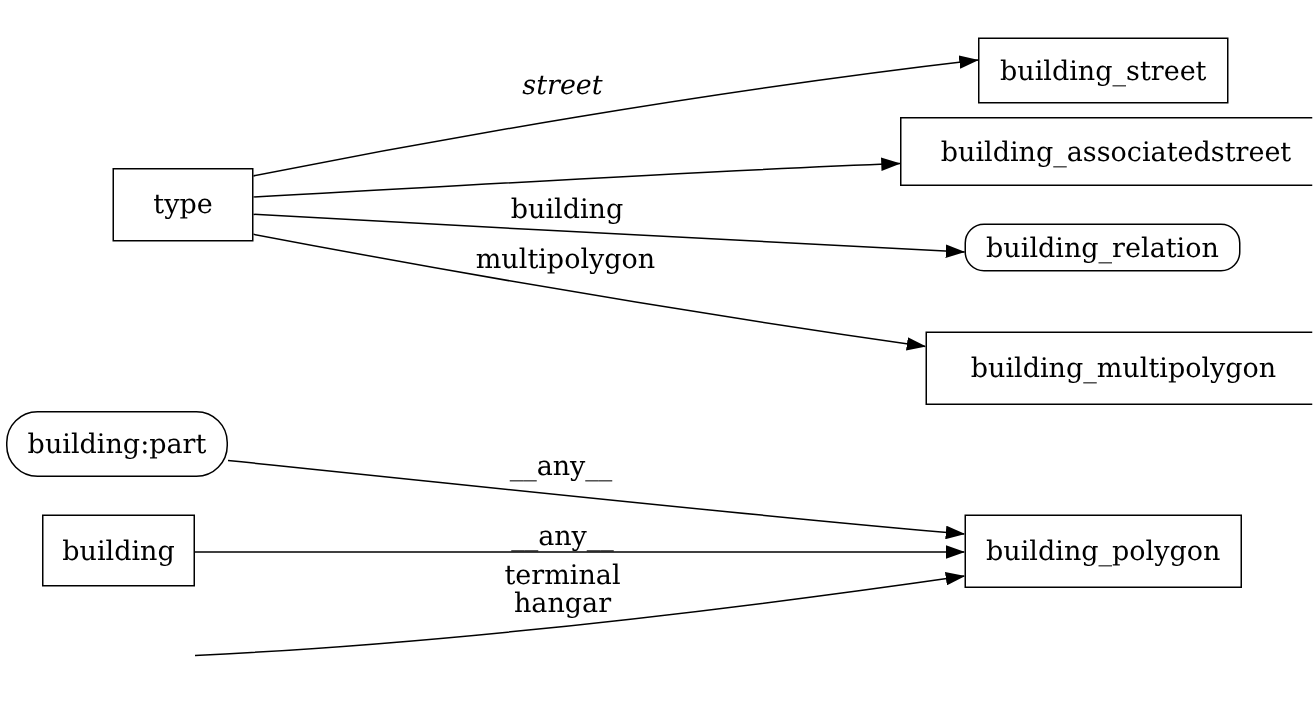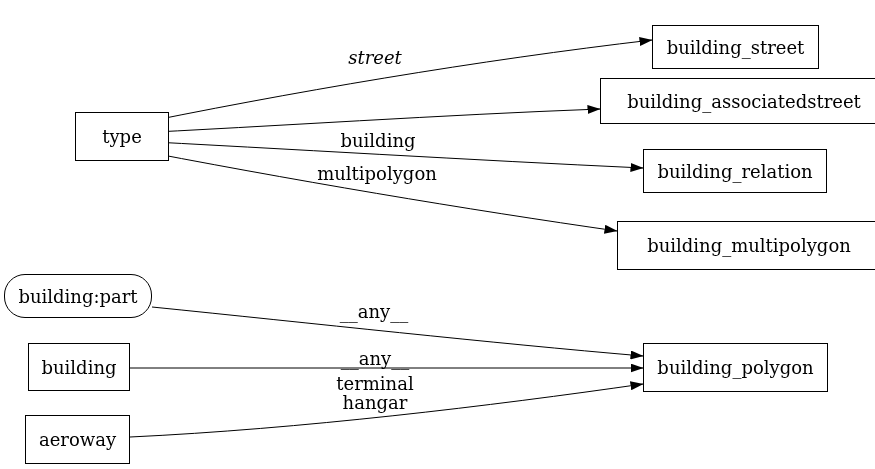--- a/index.html
+++ b/index.html
@@ -70,39 +70,36 @@
   </div>
 
   <div class="node" style="left:652px; top:8px;   width:167px; height:44px;margin-top:17px;">
     <span>building_street</span>
   </div>
 
   <div class="node" style="left:600px; top:78px;  width:288px; height:46px;">
     <span>building_associatedstreet</span>
   </div>
 
-  <div class="node" style="left:643px; top:149px; width:184px; height:44px;">
+  <div class="node" style="left:643px; top:149px; width:184px; height:32px;border-radius:13px;">
     <span>building_relation</span>
   </div>
 
   <div class="node" style="left:617px; top:221px; width:264px; height:49px;">
     <span>building_multipolygon</span>
   </div>
 
   <div class="node" style="left:4px;   top:274px; width:148px; height:44px;border-radius:21px;">
     <span>building:part</span>
   </div>
 
   <div class="node" style="left:28px;  top:343px; width:102px; height:48px;">
     <span>building</span>
   </div>
 
-  <div class="node" style="left:25px;  top:415px; width:105px; height:49px;">
-    <span>aeroway</span>
-  </div>
 
   <div class="node" style="left:643px; top:343px; width:185px; height:49px;">
     <span>building_polygon</span>
   </div>
 
   <div class="edge-label" style="left:375px; top:57px;font-style:italic;">street</div>
 
 
   <div class="edge-label" style="left:378px; top:140px;">building</div>
 

